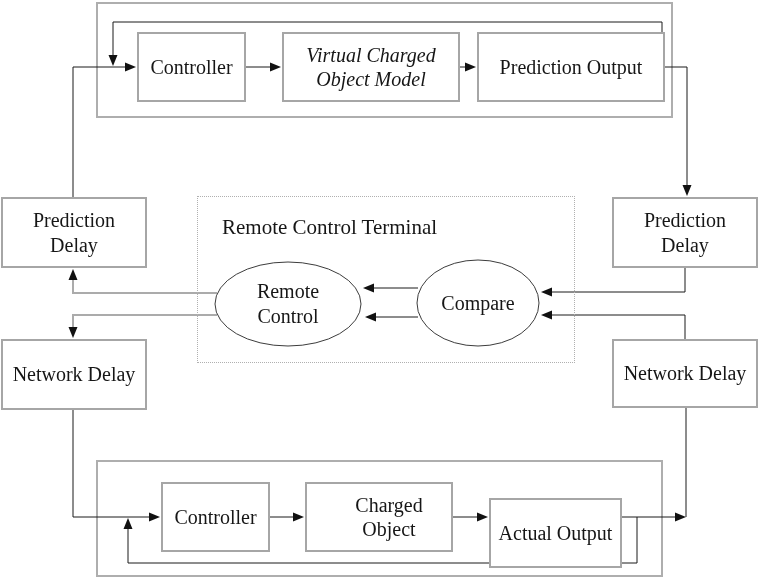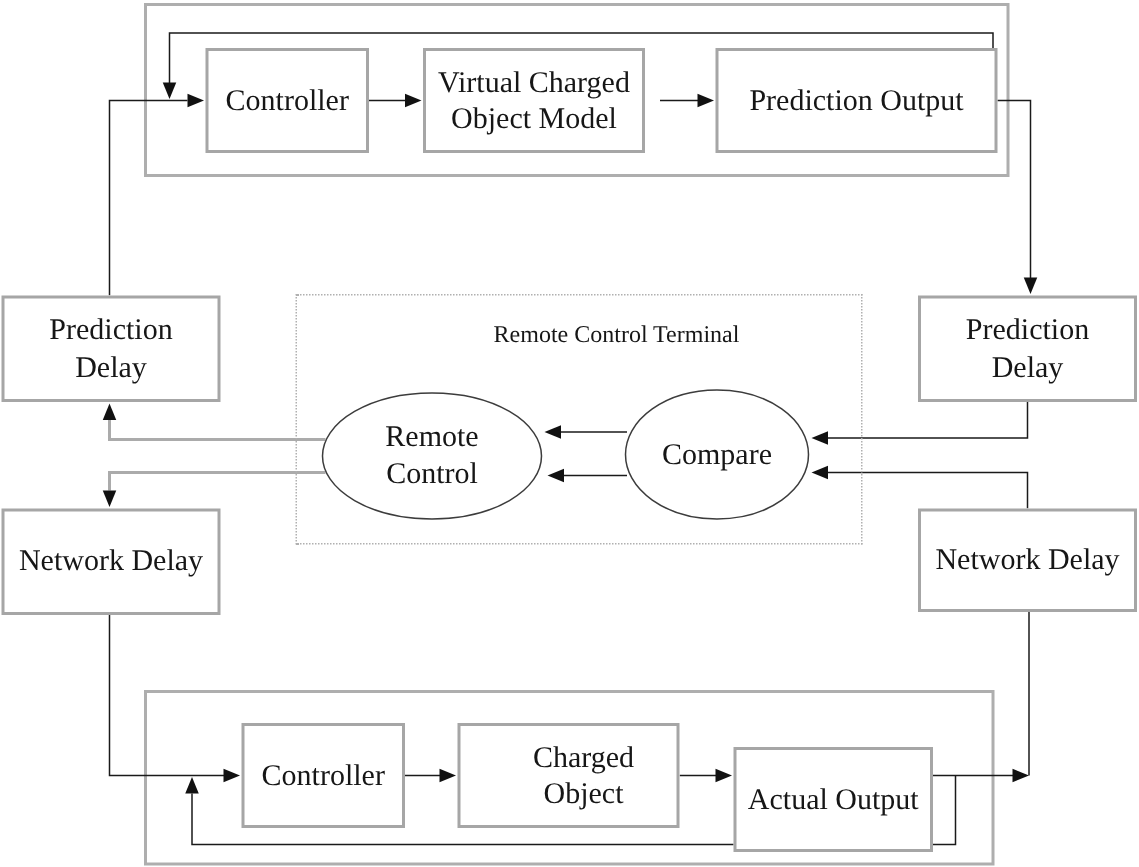--- a/index.html
+++ b/index.html
@@ -28,22 +28,21 @@
   .box .lbl { display: inline-block; }
   .dotted-rect {
     position: absolute;
     left: 197px; top: 196px; width: 378px; height: 167px;
     border: 1px dotted #b0b0b0;
     box-sizing: border-box;
   }
   .terminal-title {
     position: absolute;
     left: 197px; top: 215px; width: 378px;
-    text-align: center;
-    font-size: 16px;
+    font-size: 21px;
     transform: translateX(25px);
   }
   .ellipse-label {
     position: absolute;
     display: flex;
     align-items: center;
     justify-content: center;
     text-align: center;
     font-size: 20px;
     line-height: 1.25;
@@ -107,21 +106,21 @@
       <polygon points="686,517 675,512.5 675,521.5"></polygon>
     </g>
   </svg>
 
   <div class="dotted-rect"></div>
   <div class="terminal-title">Remote Control Terminal</div>
 
   <div class="box" style="left:137px; top:32px; width:109px; height:70px;">
     <span class="lbl">Controller</span>
   </div>
-  <div class="box" style="left:282px; top:32px; width:148px; height:70px;">
+  <div class="box" style="left:282px; top:32px; width:178px; height:70px;font-style:italic;">
     <span class="lbl" style="max-width:132px;">Virtual Charged Object Model</span>
   </div>
   <div class="box" style="left:477px; top:32px; width:188px; height:70px;">
     <span class="lbl">Prediction Output</span>
   </div>
 
   <div class="box" style="left:1px; top:197px; width:146px; height:71px;">
     <span class="lbl" style="max-width:96px;">Prediction Delay</span>
   </div>
   <div class="box" style="left:1px; top:339px; width:146px; height:71px;">

